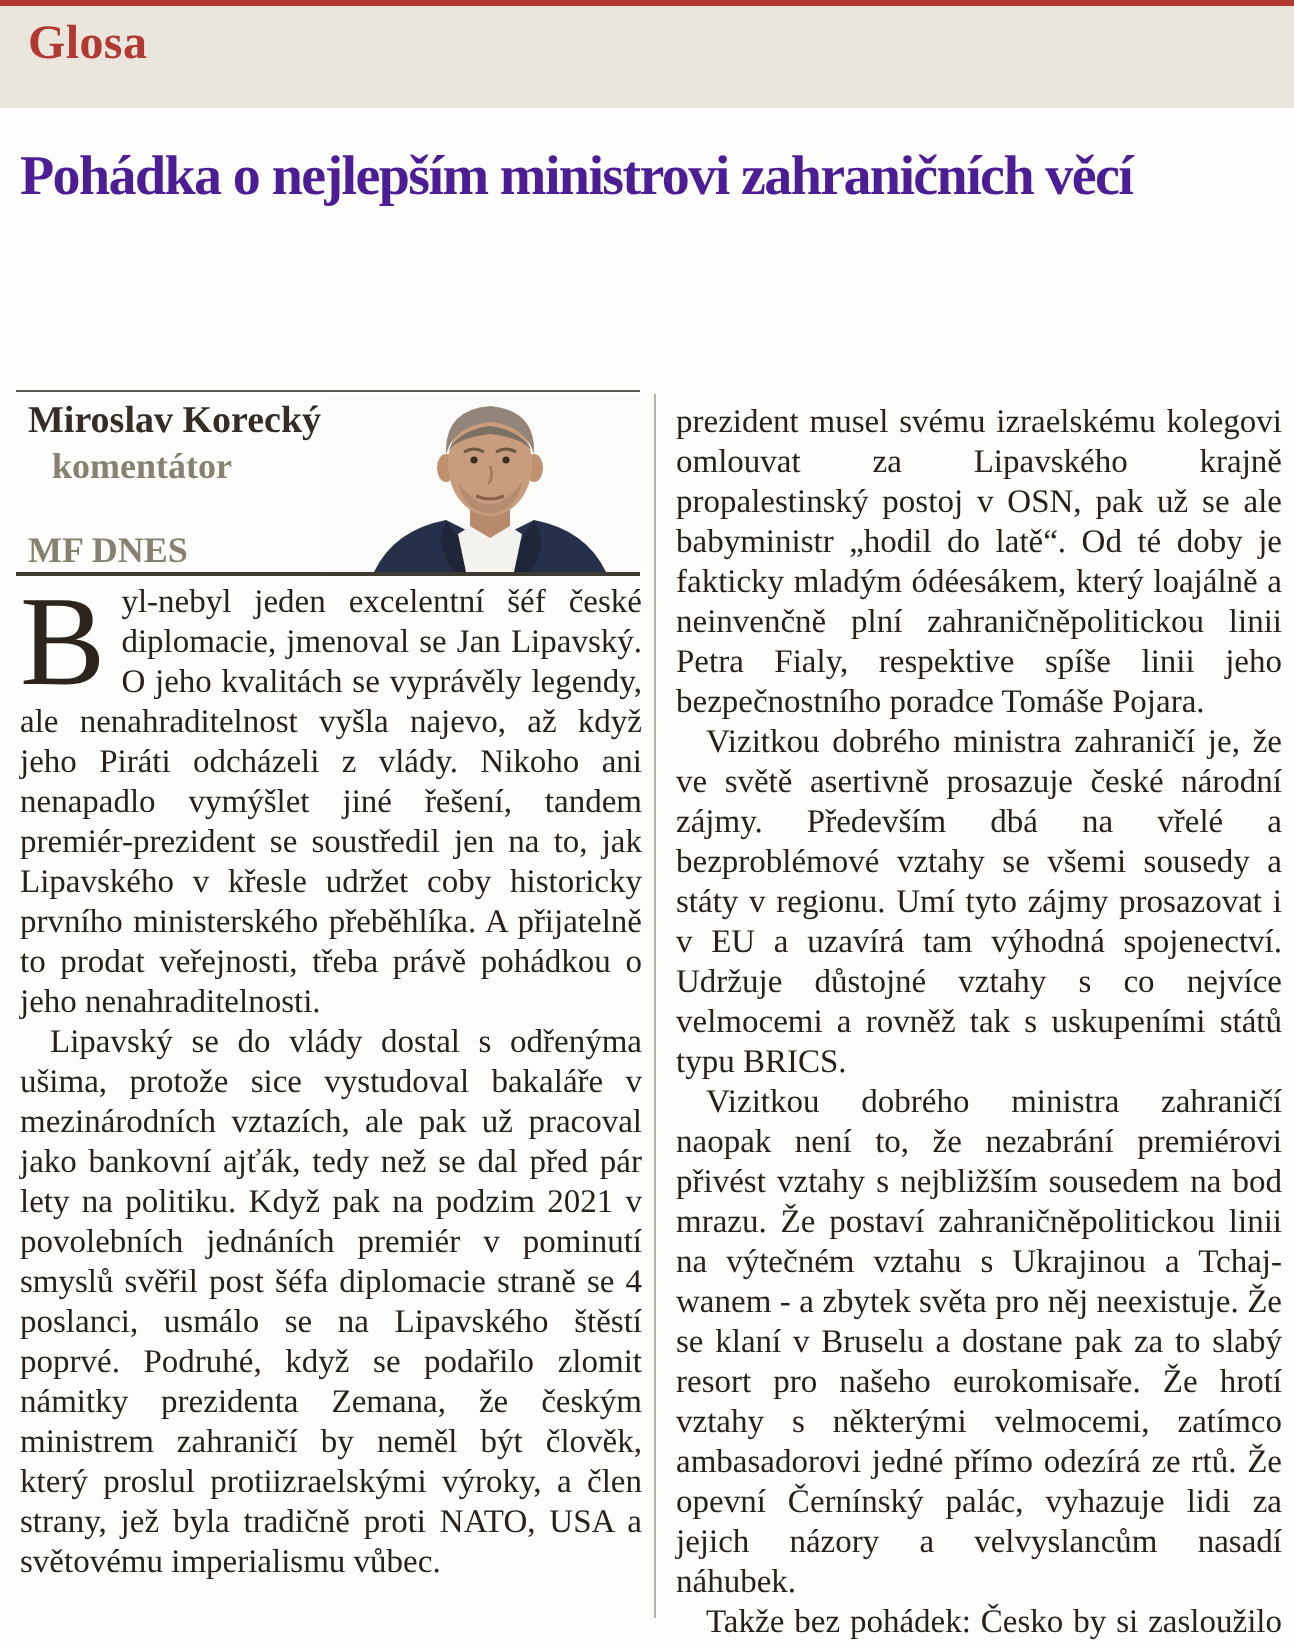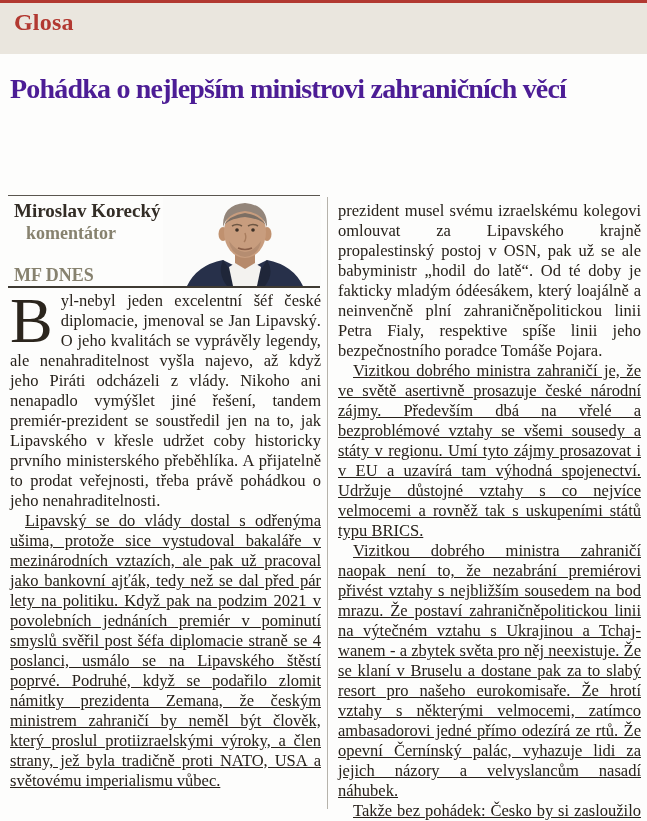--- a/index.html
+++ b/index.html
@@ -38,21 +38,21 @@
   .author-photo { position: absolute; left: 163px; top: 197px; width: 158px; height: 89px; }
 
   
   .col-divider { position: absolute; left: 327px; top: 197px; width: 1px; height: 612px; background: #b6b3ab; }
 
   
   .col { font-size: 16.5px; line-height: 20px; text-align: justify; color: #27211a; }
   .col-left  { position: absolute; left: 10px;  top: 291px; width: 311px; }
   .col-right { position: absolute; left: 338px; top: 201px; width: 303px; }
   .col p { margin: 0; }
-  .col p.indent { text-indent: 15px; text-decoration: underline; }
+  .col p.indent { text-indent: 15px; }
 
   .dropcap {
     float: left;
     font-size: 64px; line-height: 57px;
     padding: 1px 8px 0 0;
     color: #2b251d; font-weight: 400;
   }
 </style>
 </head>
 <body>

